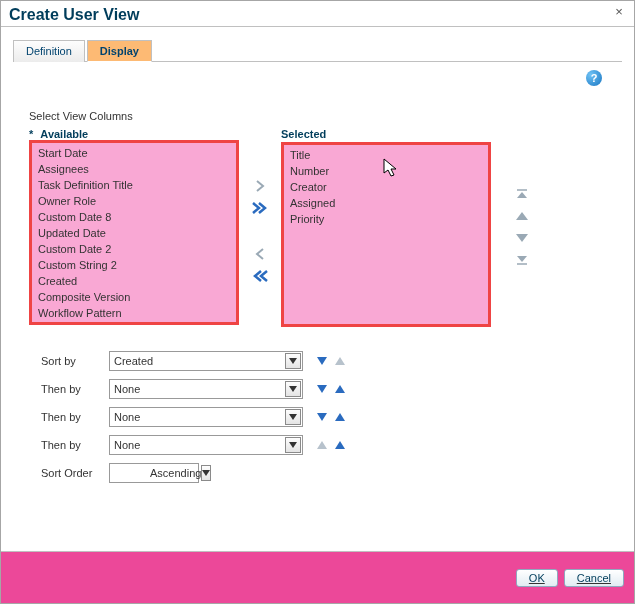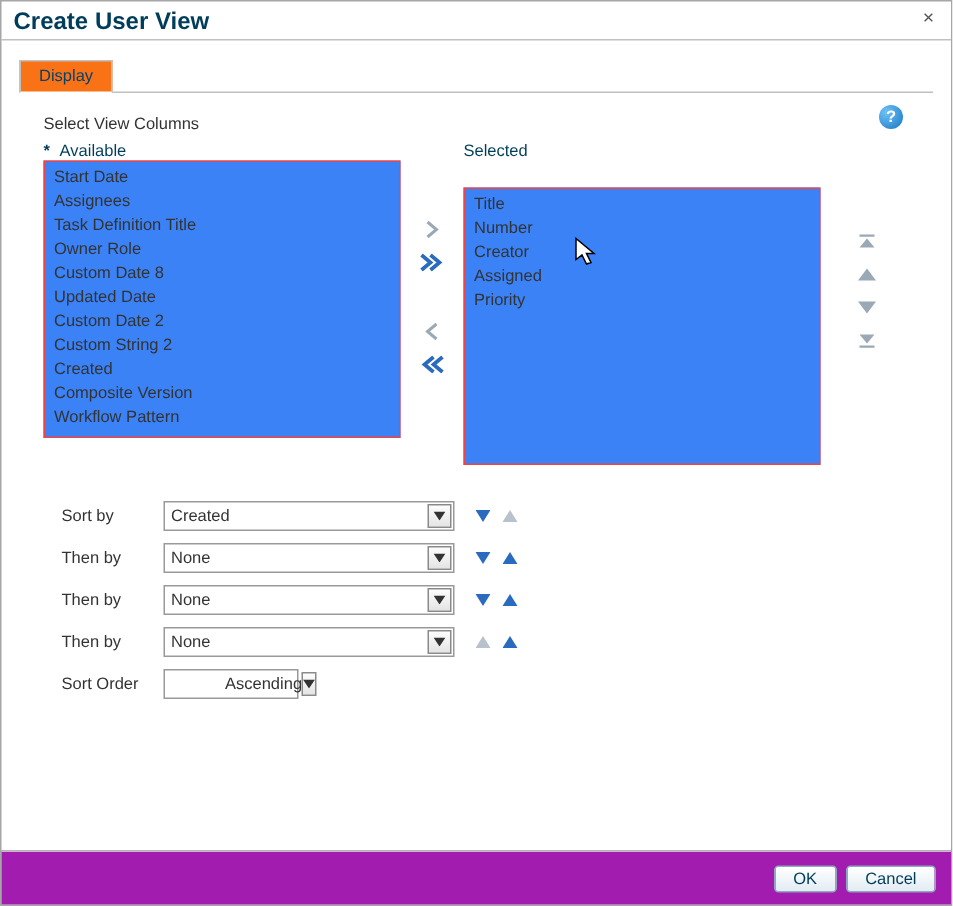--- a/index.html
+++ b/index.html
@@ -52,23 +52,23 @@
     border: 1px solid #c0c0c0;
     border-bottom: none;
     margin-right: 2px;
     background: linear-gradient(#fdfdfd, #ececec);
     color: #00436e;
     cursor: pointer;
     position: relative;
     bottom: -1px;
   }
   .tab.active {
-    background: #f97316;
+    background: #fdba74;
     border-bottom: 1px solid #fff;
-    font-weight: normal;
+    font-weight: bold;
   }
   .content {
     padding: 12px 16px 0 16px;
     position: relative;
   }
   .help-icon {
     position: absolute;
     right: 20px;
     top: 8px;
     width: 16px;
@@ -76,47 +76,47 @@
     border-radius: 50%;
     background: radial-gradient(circle at 30% 30%, #6fc2f5, #1976c2);
     color: #fff;
     font-weight: bold;
     font-size: 11px;
     text-align: center;
     line-height: 16px;
     cursor: pointer;
   }
   .section-label {
-    margin-top: 3px;
+    margin-top: 36px;
     margin-bottom: 6px;
   }
   .shuttle {
     display: flex;
     align-items: flex-start;
   }
   .shuttle-col {
     display: flex;
     flex-direction: column;
   }
   .col-header {
     color: #003d5b;
-    font-weight: normal;
-    margin-bottom: 18px;
+    font-weight: bold;
+    margin-bottom: 2px;
   }
   .required-star {
     color: #003d5b;
     font-weight: bold;
     margin-right: 4px;
   }
   .listbox {
-    border: 1px solid #ef4444;
-    width: 238px;
+    border: 3px solid #ef4444;
+    width: 210px;
     height: 185px;
     overflow-y: scroll;
-    background: #3b82f6;
+    background: #f9a8d4;
     padding: 2px 0;
   }
   .listbox.selected {
     overflow-y: auto;
   }
   .listitem {
     padding: 0 6px;
     line-height: 16px;
     cursor: pointer;
     white-space: nowrap;
@@ -179,28 +179,29 @@
     margin-left: 12px;
     display: flex;
     gap: 4px;
   }
   .tri-btn { width:14px;height:14px;cursor:pointer;display:flex;align-items:center;justify-content:center; }
   .footer {
     position: absolute;
     bottom: 0;
     left: 0;
     right: 0;
-    height: 36px;
+    height: 52px;
     border-top: 1px solid #c0c0c0;
     display: flex;
     justify-content: flex-end;
     align-items: center;
     gap: 6px;
     padding-right: 10px;
-    background: #a21caf;
+    background: #ec4899;
+    text-decoration: underline;
   }
   .btn {
     border: 1px solid #8fa8bf;
     border-radius: 3px;
     padding: 2px 12px;
     background: linear-gradient(#ffffff,#e2ecf3);
     color: #003d5b;
     cursor: pointer;
     font-size: 11px;
   }
@@ -214,20 +215,21 @@
 <body>
 
 <div class="dialog">
   <div class="dialog-header">
     <span class="dialog-title">Create User View</span>
     <div class="close-x">×</div>
   </div>
 
   <div class="tabs">
     <div class="tab-row">
+      <div class="tab">Definition</div>
       <div class="tab active">Display</div>
     </div>
 
     <div class="content">
       <div class="help-icon">?</div>
 
       <div class="section-label">Select View Columns</div>
 
       <div class="shuttle">
         <div class="shuttle-col">

